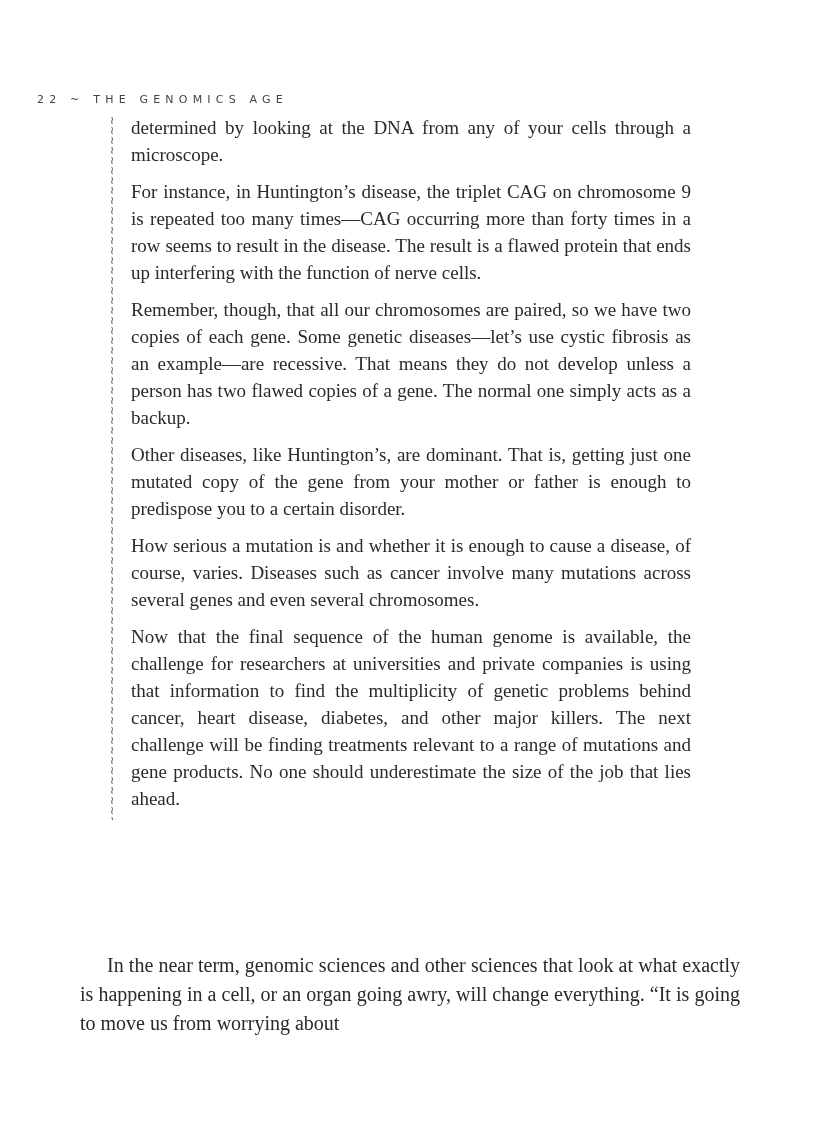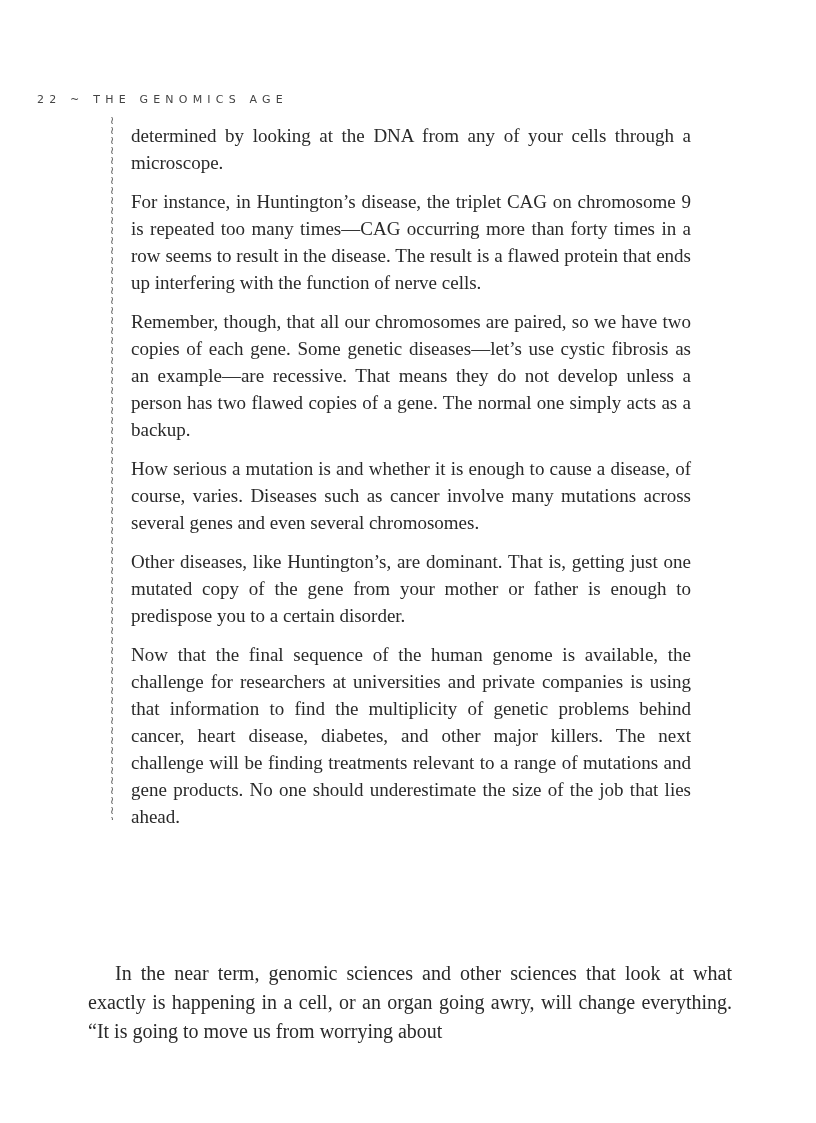--- a/index.html
+++ b/index.html
@@ -14,44 +14,44 @@
   }
   .squiggle {
     position:absolute; left:0; top:6px; width:10px; height:800px; overflow:hidden;
     font-family:"DejaVu Serif", serif; font-size:11px; line-height:10px; color:#555;
   }
   .sb-text {
     position:absolute; left:21px; top:0; width:560px;
     font-family:"Liberation Serif", serif; font-size:19px; line-height:27px;
     text-align:justify; color:#2a2a2a;
   }
-  .sb-text p { margin:12px 0 10px 0; }
+  .sb-text p { margin:4px 0 10px 0; }
   .body-text {
     position:absolute; left:80px; top:951px; width:660px;
     font-family:"Liberation Serif", serif; font-size:20px; line-height:29px;
     text-align:justify; color:#2a2a2a;
   }
-  .body-text p { margin:8px; text-indent:27px; }
+  .body-text p { margin:0; text-indent:27px; }
 </style>
 </head>
 <body>
 
 <div class="running-head">
   <span>22</span>
   <span>~</span>
   <span>THE GENOMICS AGE</span>
 </div>
 
 <div class="sidebar">
   <div class="squiggle" id="squiggle" style="height: 704px;">≀<br>≀<br>≀<br>≀<br>≀<br>≀<br>≀<br>≀<br>≀<br>≀<br>≀<br>≀<br>≀<br>≀<br>≀<br>≀<br>≀<br>≀<br>≀<br>≀<br>≀<br>≀<br>≀<br>≀<br>≀<br>≀<br>≀<br>≀<br>≀<br>≀<br>≀<br>≀<br>≀<br>≀<br>≀<br>≀<br>≀<br>≀<br>≀<br>≀<br>≀<br>≀<br>≀<br>≀<br>≀<br>≀<br>≀<br>≀<br>≀<br>≀<br>≀<br>≀<br>≀<br>≀<br>≀<br>≀<br>≀<br>≀<br>≀<br>≀<br>≀<br>≀<br>≀<br>≀<br>≀<br>≀<br>≀<br>≀<br>≀<br>≀<br>≀<br></div>
   <div class="sb-text">
     <p>determined by looking at the DNA from any of your cells through a microscope.</p>
     <p>For instance, in Huntington’s disease, the triplet CAG on chromosome 9 is repeated too many times—CAG occurring more than forty times in a row seems to result in the disease. The result is a flawed protein that ends up interfering with the function of nerve cells.</p>
     <p>Remember, though, that all our chromosomes are paired, so we have two copies of each gene. Some genetic diseases—let’s use cystic fibrosis as an example—are recessive. That means they do not develop unless a person has two flawed copies of a gene. The normal one simply acts as a backup.</p>
+    <p>Other diseases, like Huntington’s, are dominant. That is, getting just one mutated copy of the gene from your mother or father is enough to predispose you to a certain disorder.</p>
     <p>How serious a mutation is and whether it is enough to cause a disease, of course, varies. Diseases such as cancer involve many mutations across several genes and even several chromosomes.</p>
-    <p>Other diseases, like Huntington’s, are dominant. That is, getting just one mutated copy of the gene from your mother or father is enough to predispose you to a certain disorder.</p>
     <p>Now that the final sequence of the human genome is available, the challenge for researchers at universities and private companies is using that information to find the multiplicity of genetic problems behind cancer, heart disease, diabetes, and other major killers. The next challenge will be finding treatments relevant to a range of mutations and gene products. No one should underestimate the size of the job that lies ahead.</p>
   </div>
 </div>
 
 <div class="body-text">
   <p>In the near term, genomic sciences and other sciences that look at what exactly is happening in a cell, or an organ going awry, will change everything. “It is going to move us from worrying about</p>
 </div>
 
 </body></html>

